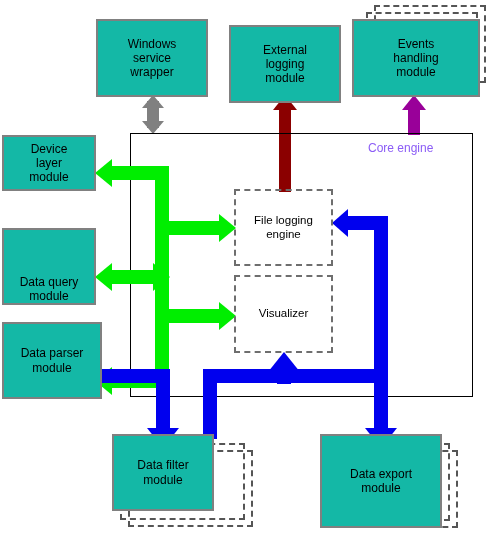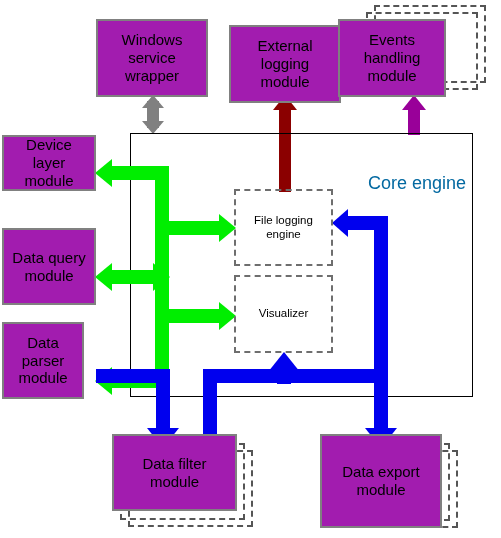--- a/index.html
+++ b/index.html
@@ -1,30 +1,30 @@
 <!DOCTYPE html>
 <html><head>
 <meta charset="utf-8">
 <style>
   html,body{margin:0;padding:0;background:#ffffff;}
   body{width:501px;height:538px;font-family:"Liberation Sans",sans-serif;}
   #canvas{position:relative;width:501px;height:538px;overflow:hidden;background:#fff;}
 
-  .box{position:absolute;box-sizing:border-box;background:#a21caf;
+  .box{position:absolute;box-sizing:border-box;background:#14b8a6;
        display:flex;align-items:center;justify-content:center;text-align:center;
-       font-size:15px;color:#000;line-height:1.18;z-index:6;}
+       font-size:12px;color:#000;line-height:1.18;z-index:6;}
   .box.solid{border:2px solid #808080;}
   .box.dashed{border:2px dashed #6e6e6e;background:transparent;}
 
   .stack{position:absolute;box-sizing:border-box;border:2px dashed #555;
          background:transparent;z-index:3;}
 
   .engine{position:absolute;box-sizing:border-box;border:1px solid #000;
           background:transparent;z-index:2;}
-  .engine-label{position:absolute;font-size:18px;color:#0369a1;z-index:7;margin-top:32px;}
+  .engine-label{position:absolute;font-size:12px;color:#8b5cf6;z-index:7;}
 
   .inner-text{pointer-events:none;}
 
   svg.arrows{position:absolute;left:0;top:0;width:501px;height:538px;z-index:5;}
   svg.arrows-under{z-index:1;}
 </style>
 </head>
 <body>
 
 <div id="canvas">
@@ -65,52 +65,52 @@
 service
 wrapper</span>
   </div>
 
   <div class="box solid" style="left:229px;top:25px;width:112px;height:78px;">
     <span class="inner-text" style="white-space:pre-line;">External
 logging
 module</span>
   </div>
 
-  <div class="box solid" style="left:338px;top:19px;width:108px;height:78px;">
+  <div class="box solid" style="left:352px;top:19px;width:128px;height:78px;">
     <span class="inner-text" style="white-space:pre-line;">Events
 handling
 module</span>
   </div>
 
   <div class="box solid" style="left:2px;top:135px;width:94px;height:56px;">
     <span class="inner-text" style="white-space:pre-line;">Device
 layer
 module</span>
   </div>
 
-  <div class="box solid" style="left:2px;top:228px;width:94px;height:77px;">
+  <div class="box solid" style="left:2px;top:228px;width:94px;height:77px;align-items:flex-end;">
     <span class="inner-text" style="white-space:pre-line;">Data query
 module</span>
   </div>
 
-  <div class="box solid" style="left:2px;top:322px;width:82px;height:77px;">
+  <div class="box solid" style="left:2px;top:322px;width:100px;height:77px;">
     <span class="inner-text" style="white-space:pre-line;">Data parser
 module</span>
   </div>
 
   <div class="box dashed" style="left:234px;top:189px;width:99px;height:77px;font-size:11.5px;">
     <span class="inner-text" style="white-space:pre-line;">File logging
 engine</span>
   </div>
 
   <div class="box dashed" style="left:234px;top:275px;width:99px;height:78px;font-size:11.5px;">
     <span class="inner-text" style="white-space:pre-line;">Visualizer</span>
   </div>
 
-  <div class="box solid" style="left:112px;top:434px;width:125px;height:77px;">
+  <div class="box solid" style="left:112px;top:434px;width:102px;height:77px;">
     <span class="inner-text" style="white-space:pre-line;">Data filter
 module</span>
   </div>
 
   <div class="box solid" style="left:320px;top:434px;width:122px;height:94px;">
     <span class="inner-text" style="white-space:pre-line;">Data export
 module</span>
   </div>
 
   <svg class="arrows" viewBox="0 0 501 538">

